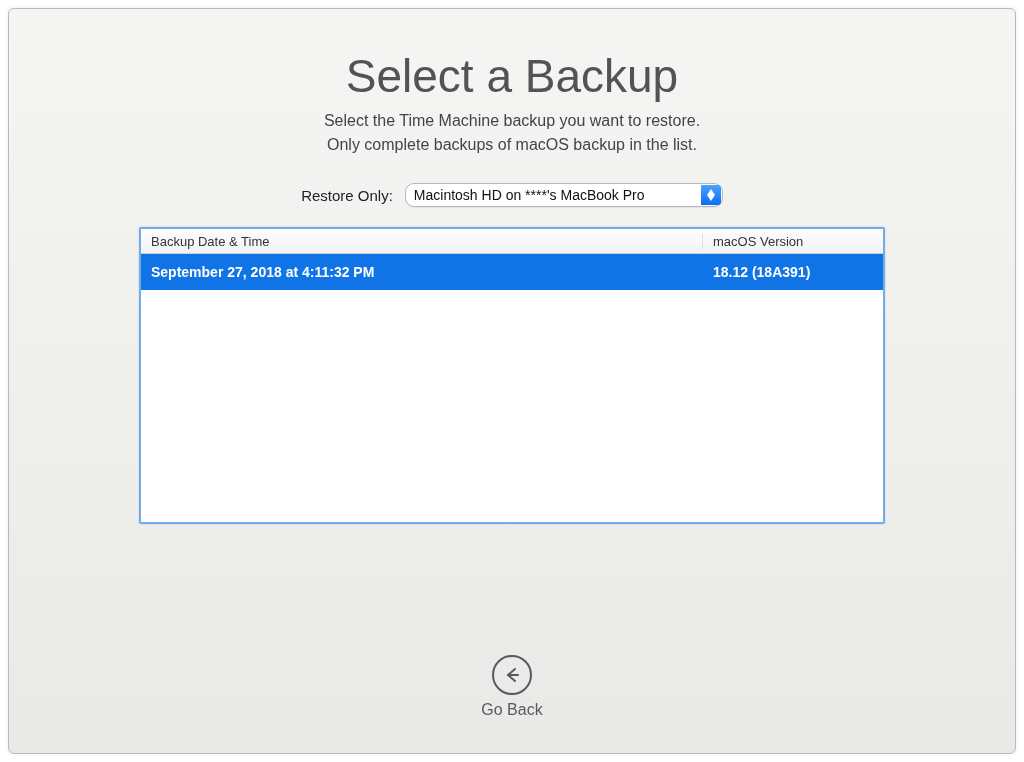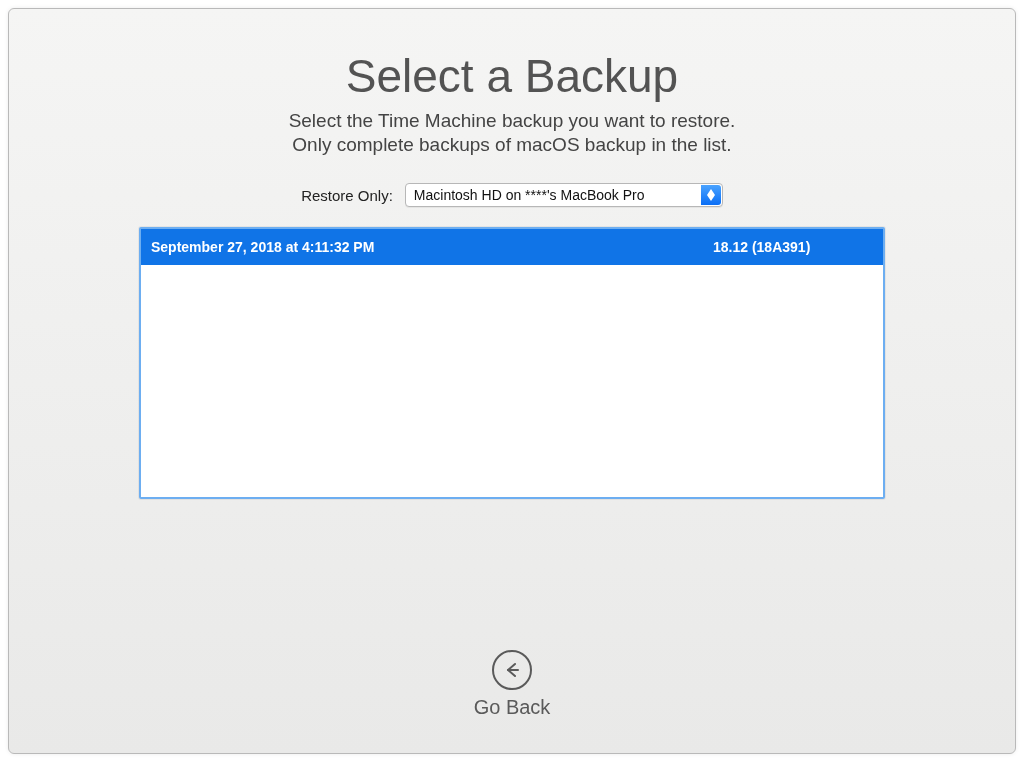--- a/index.html
+++ b/index.html
@@ -33,21 +33,21 @@
   .title {
     margin-top: 40px;
     text-align: center;
     font-size: 46px;
     font-weight: 500;
     color: #535353;
   }
   .subtitle {
     margin-top: 6px;
     text-align: center;
-    font-size: 19px;
+    font-size: 16px;
     line-height: 24px;
     color: #444;
   }
 
   
   .restore-row {
     margin-top: 26px;
     display: flex;
     justify-content: center;
     align-items: center;
@@ -57,21 +57,21 @@
     font-size: 15px;
     color: #222;
   }
   .dropdown {
     position: relative;
     box-sizing: border-box;
     width: 318px;
     height: 24px;
     background: #fff;
     border: 1px solid #b7b7b7;
-    border-radius: 4px;
+    border-radius: 9px;
     display: flex;
     align-items: center;
     padding: 0 24px 0 8px;
     font-size: 14px;
     color: #111;
     box-shadow: 0 1px 0 rgba(0,0,0,0.05);
   }
   .dropdown-caps {
     position: absolute;
     right: 1px;
@@ -146,21 +146,21 @@
   .nav-circle {
     width: 36px;
     height: 36px;
     border-radius: 50%;
     border: 2px solid #5a5a5a;
     display: flex;
     align-items: center;
     justify-content: center;
   }
   .nav-label {
-    font-size: 20px;
+    font-size: 16px;
     color: #5a5a5a;
   }
 </style>
 </head>
 <body>
 
 <div class="window">
   <div class="panel">
 
     <div class="title">Select a Backup</div>
@@ -178,20 +178,24 @@
               <path d="M4 0 L8 6 H0 Z" fill="#fff"></path>
             </svg>
           <svg width="8" height="6" viewBox="0 0 8 6">
               <path d="M4 6 L0 0 H8 Z" fill="#fff"></path>
             </svg>
         </span>
       </div>
     </div>
 
     <div class="table-wrap">
+      <div class="table-head">
+        <div class="col-date">Backup Date &amp; Time</div>
+        <div class="col-ver">macOS Version</div>
+      </div>
       <div class="table-body">
         <div class="row selected">
           <div class="c1">September 27, 2018 at 4:11:32 PM</div>
           <div class="c2">18.12 (18A391)</div>
         </div>
       </div>
     </div>
 
     <div class="nav">
       <div class="nav-btn">

